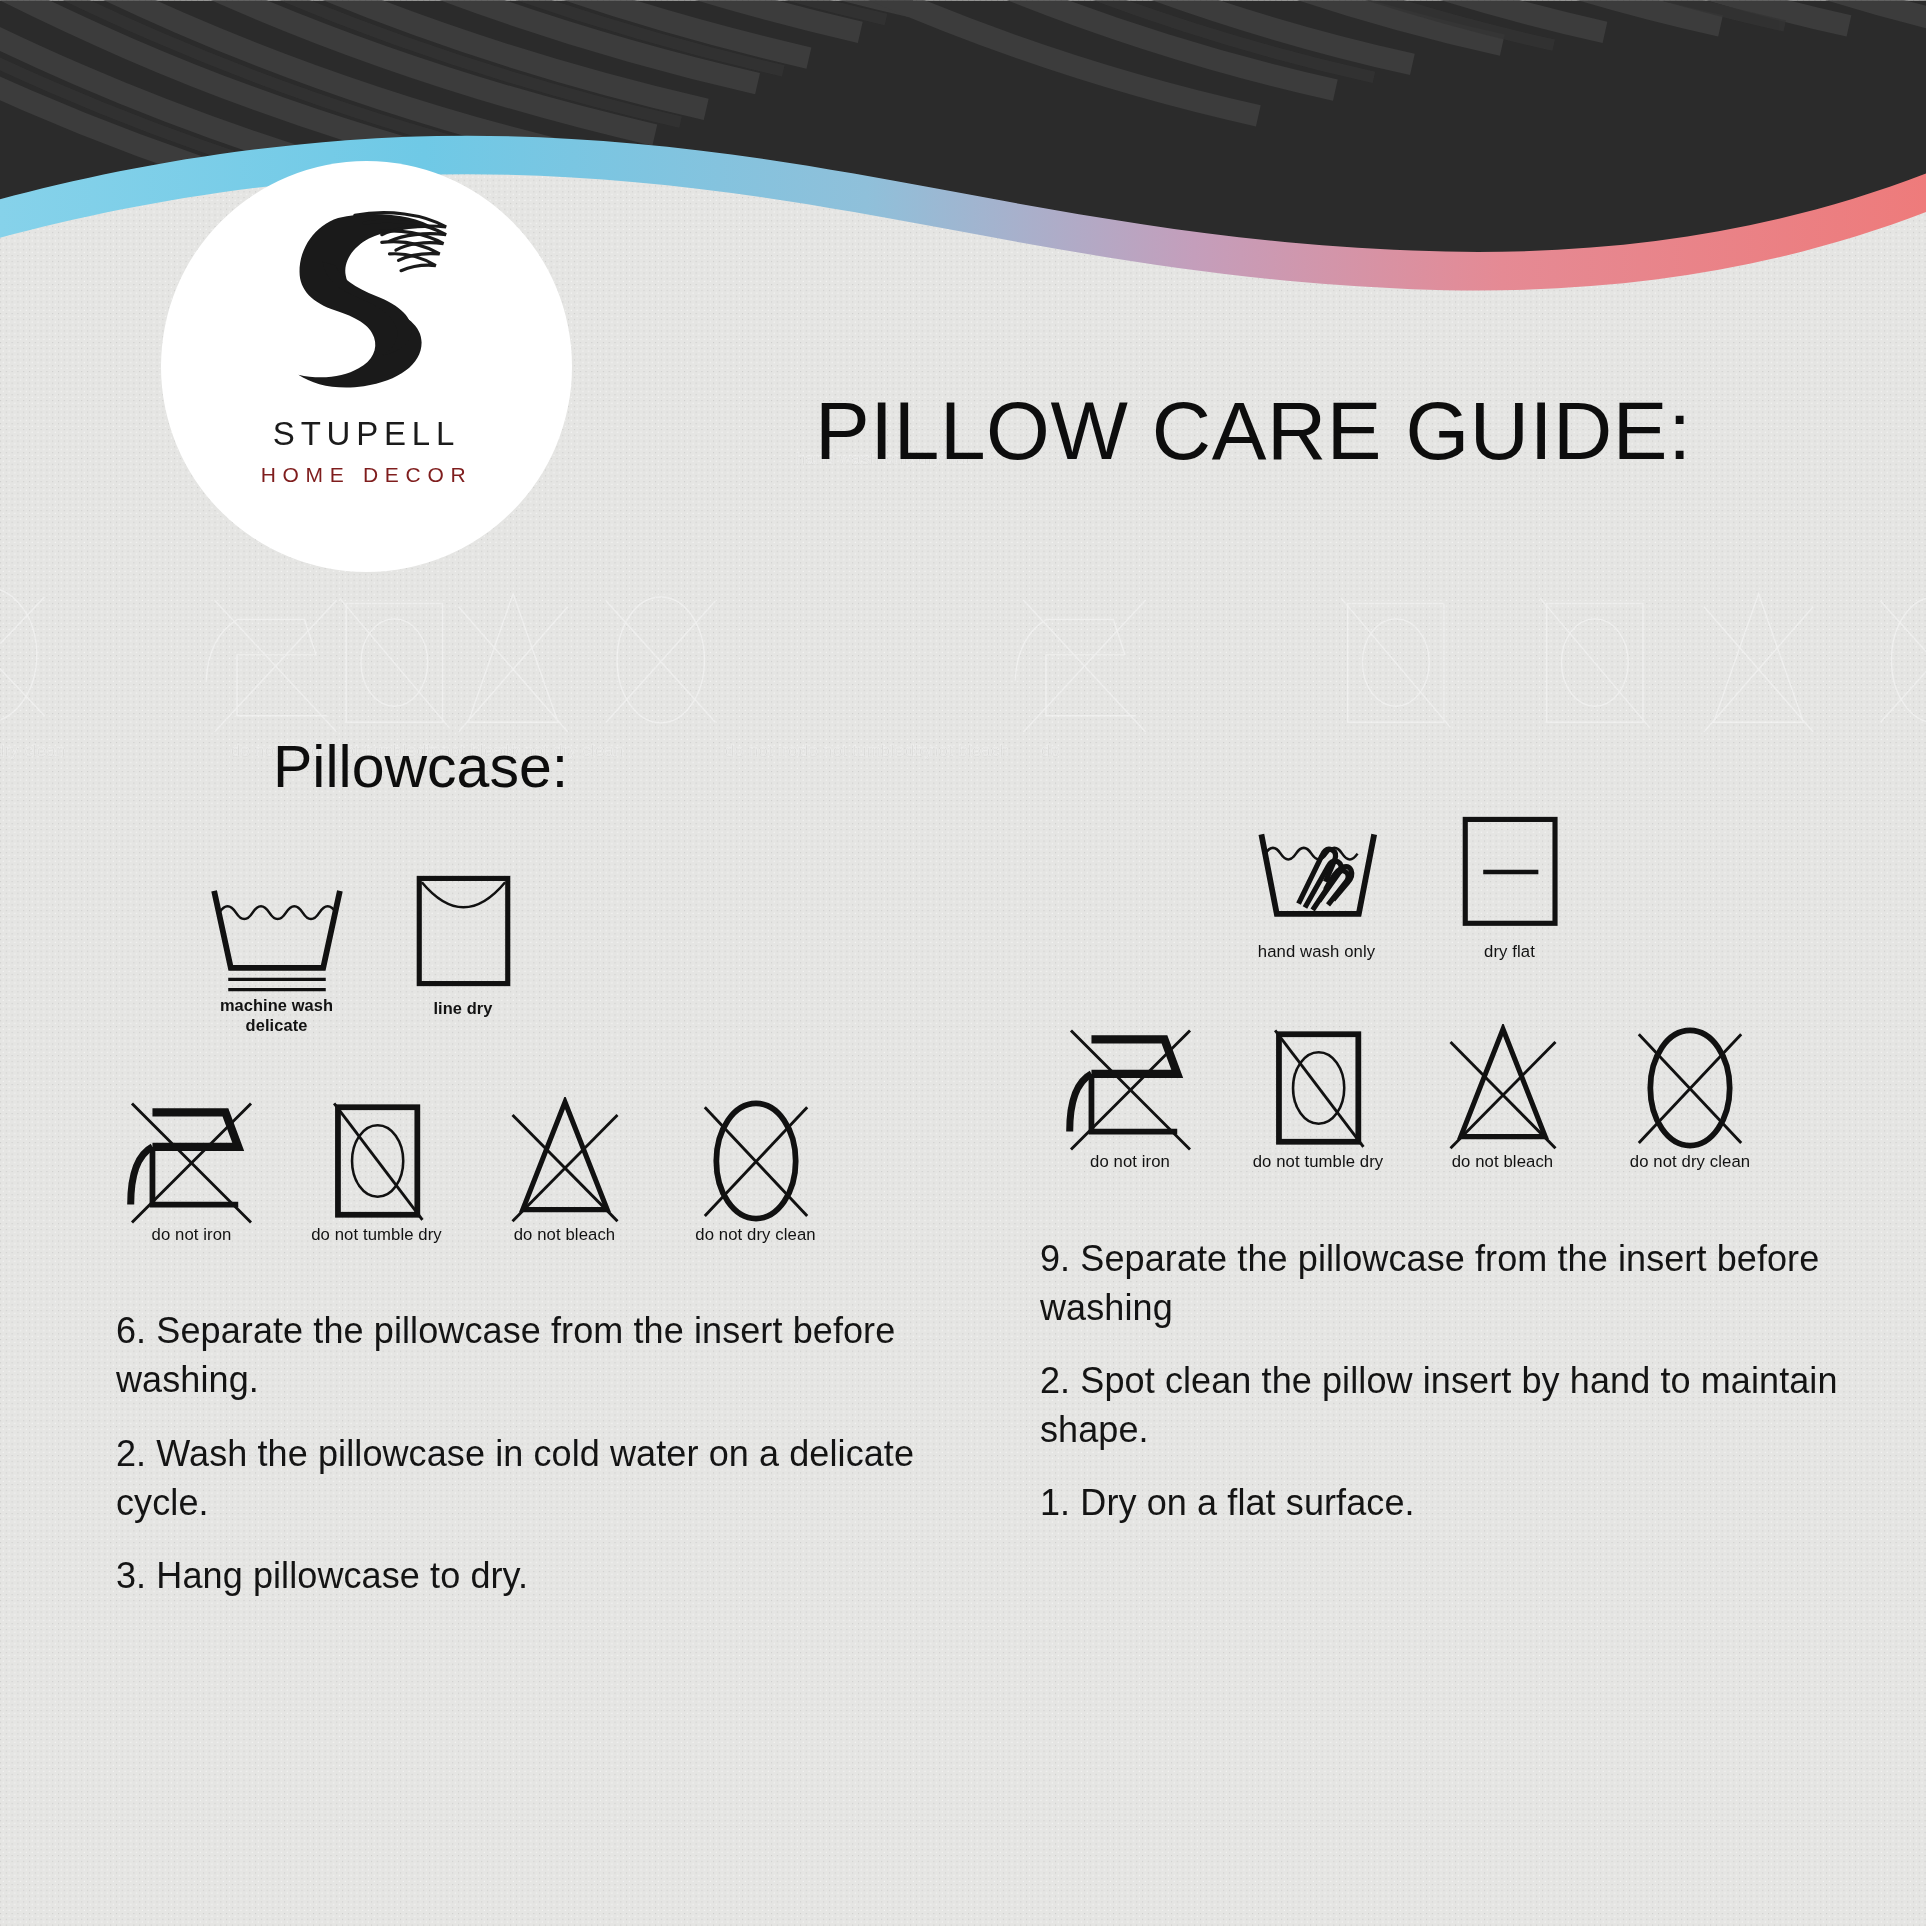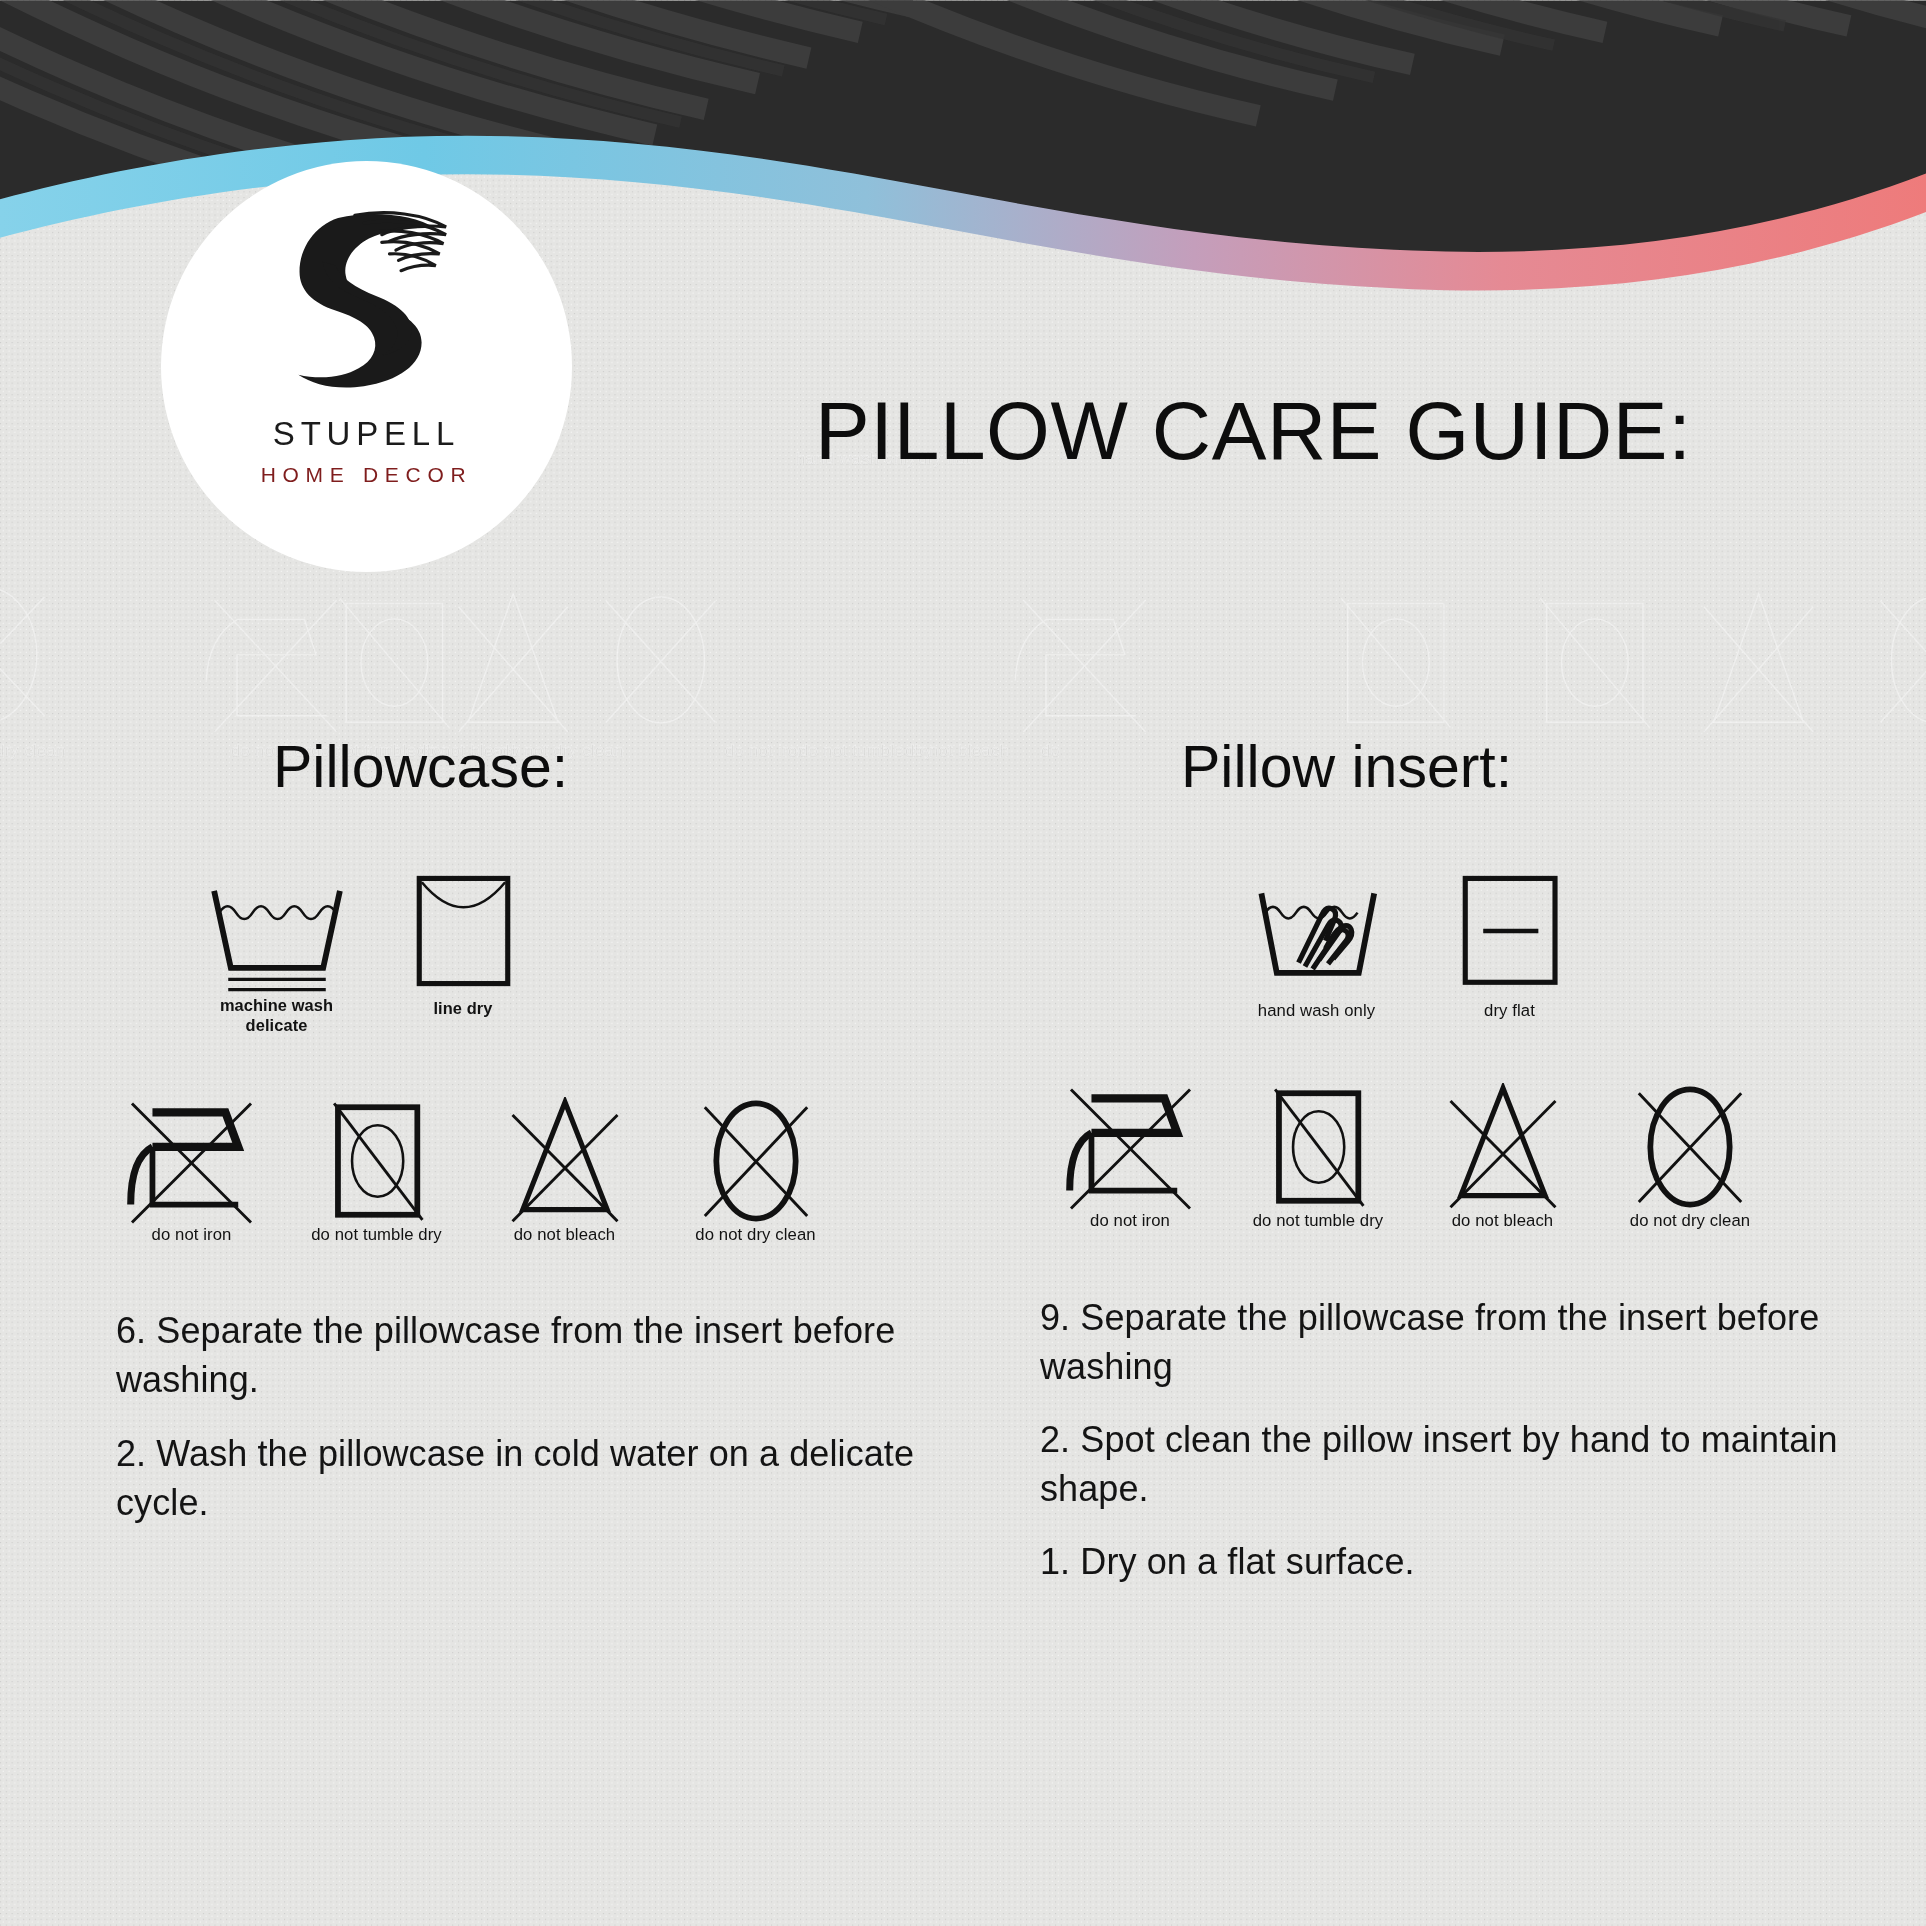--- a/index.html
+++ b/index.html
@@ -378,25 +378,25 @@
             </div>
             <div class="sym-cap thin">do not dry clean</div>
           </div>
 
         </div>
       </div>
 
       <div class="steps">
         <div class="step">6. Separate the pillowcase from the insert before washing.</div>
         <div class="step">2. Wash the pillowcase in cold water on a delicate cycle.</div>
+        <div class="step">3. Hang pillowcase to dry.</div>
       </div>
     </div>
 
     <div class="col col-right">
-      <div class="col-head">Pillow insert:</div>
 
       <div class="sym-grid">
 
         <div class="sym-row sym-row-1" style="margin-left:180px;">
 
           <div class="sym-item" style="width:193px;">
             <div class="sym-art" style="height:122px;">
               <svg class="icon" width="141" height="116" viewBox="0 0 220 180">
                 <path d="M24 22 L48 146 H176 L200 22" stroke-width="9"></path>
                 <path d="M30 52 q12 -18 24 0 q12 18 24 0 q12 -18 24 0 q12 18 24 0 q12 -18 24 0 q12 18 24 0" stroke-width="4"></path>

